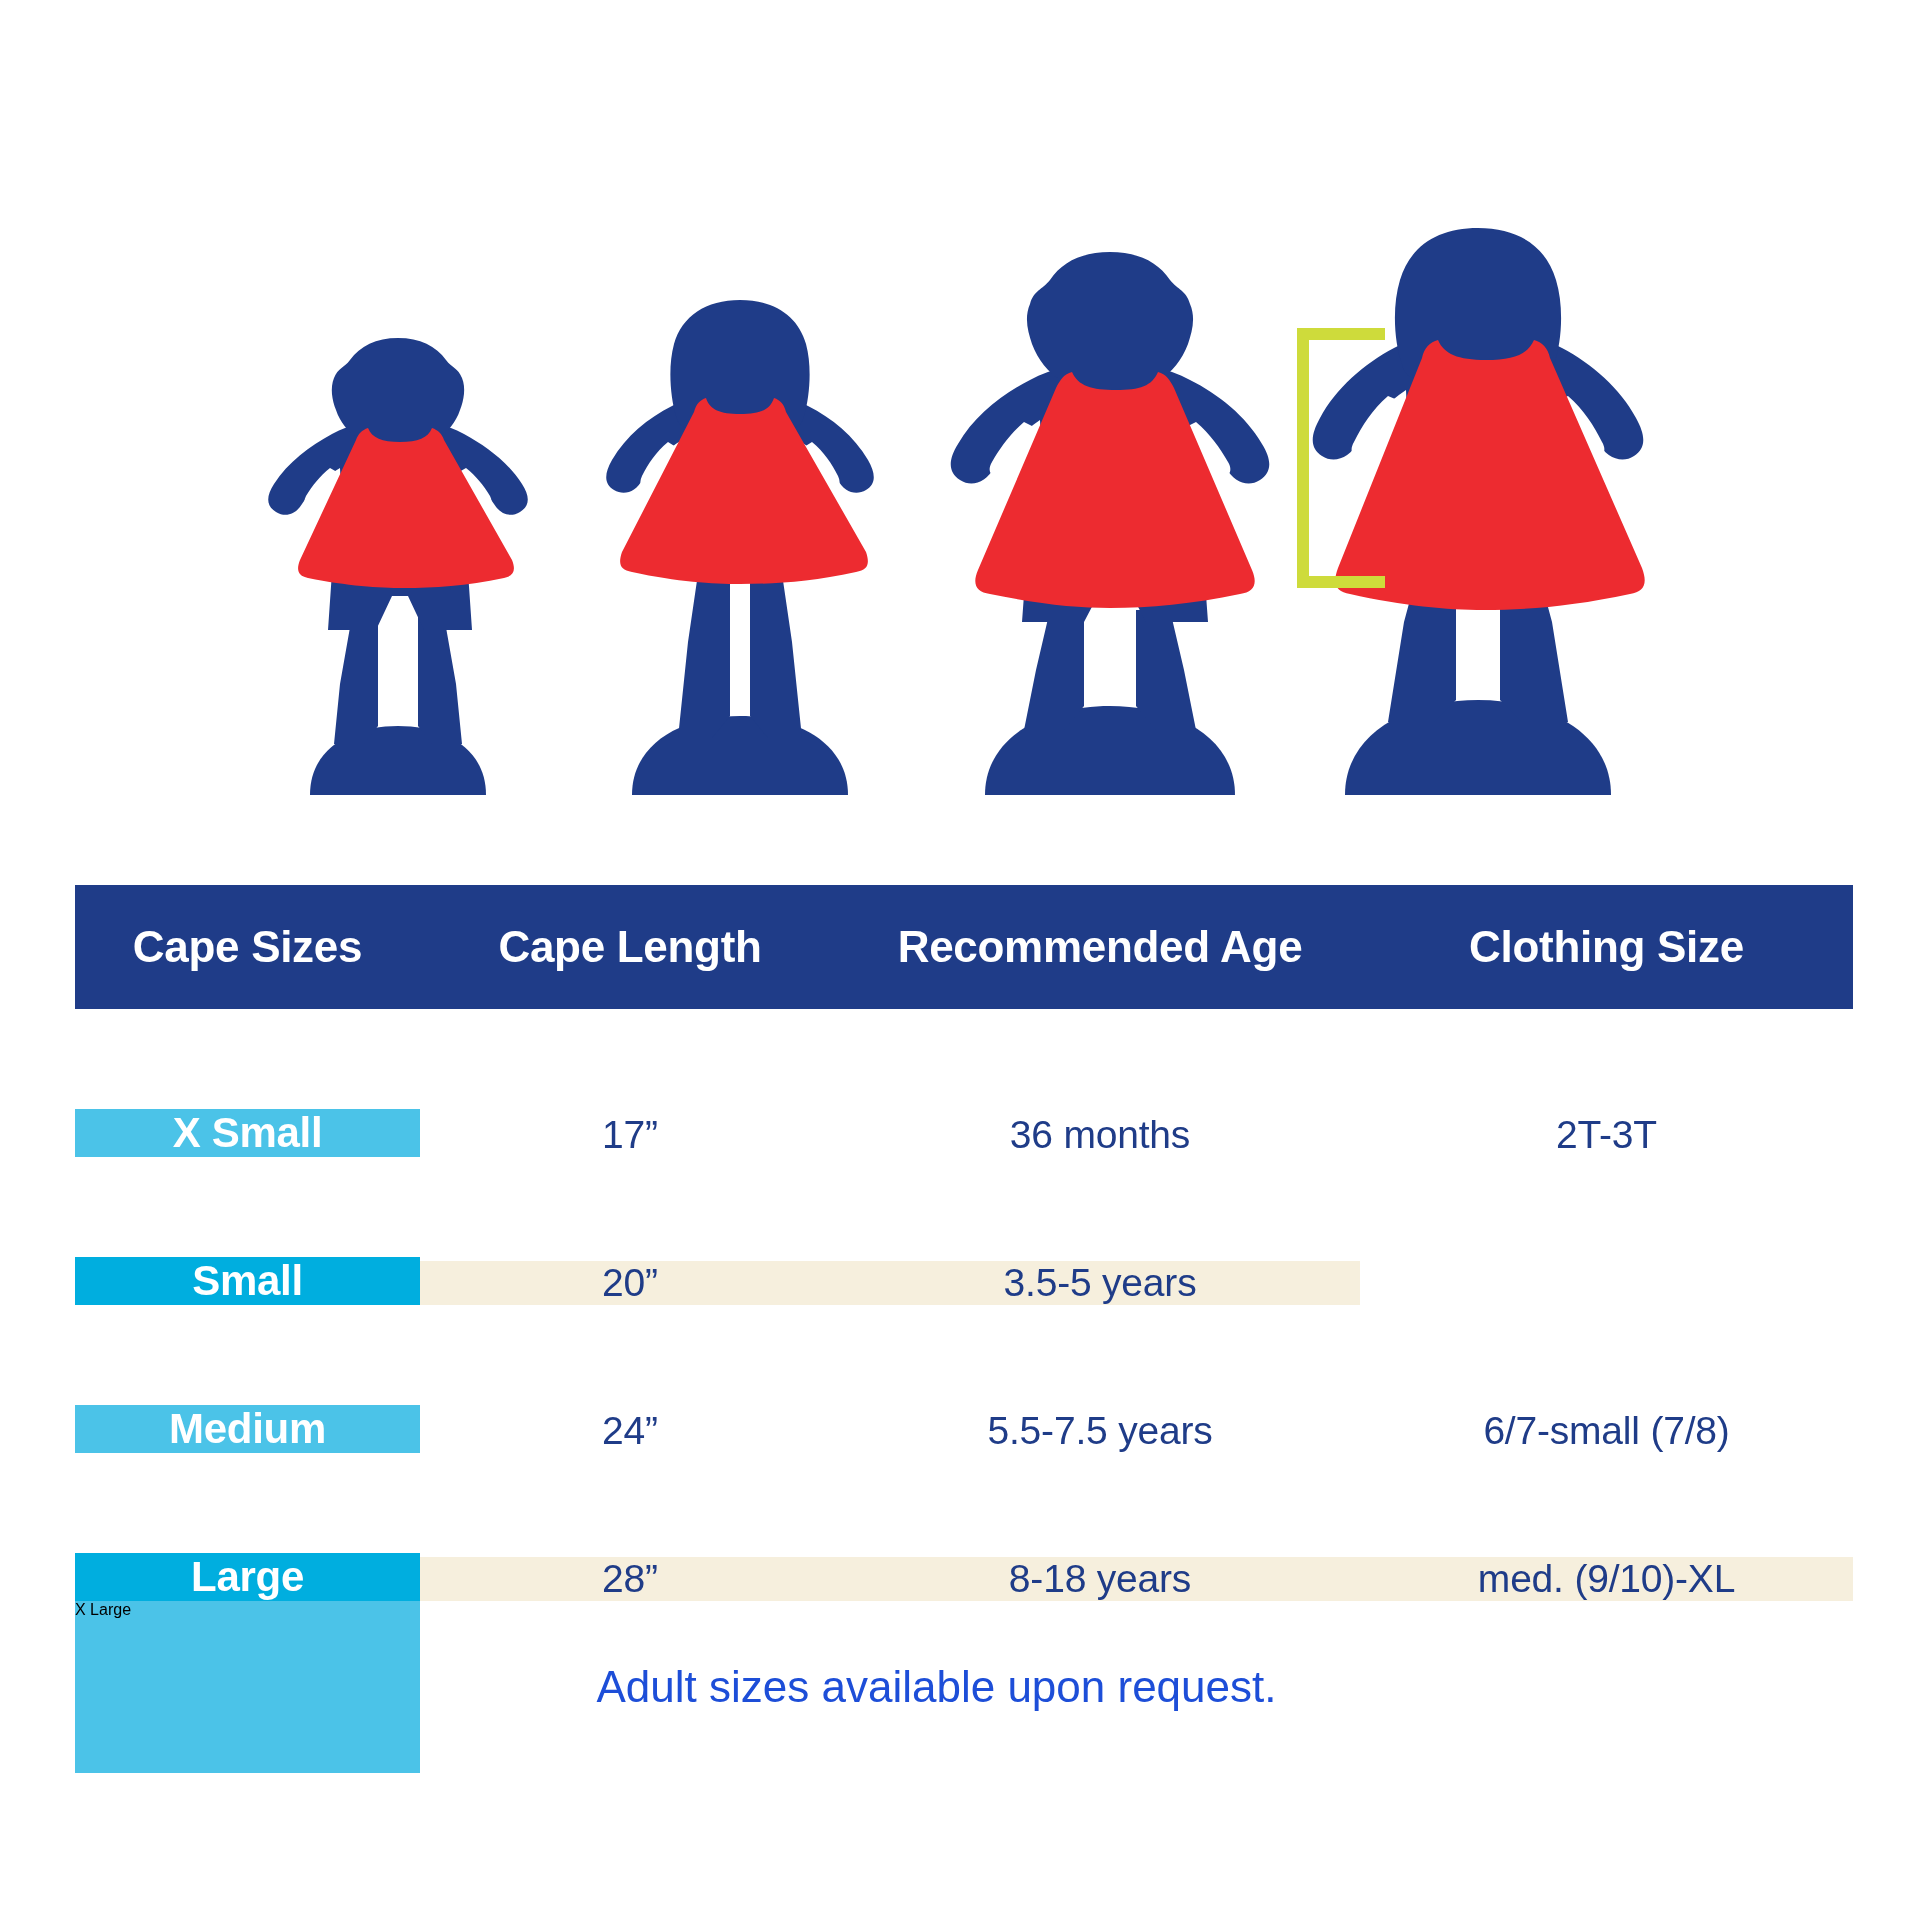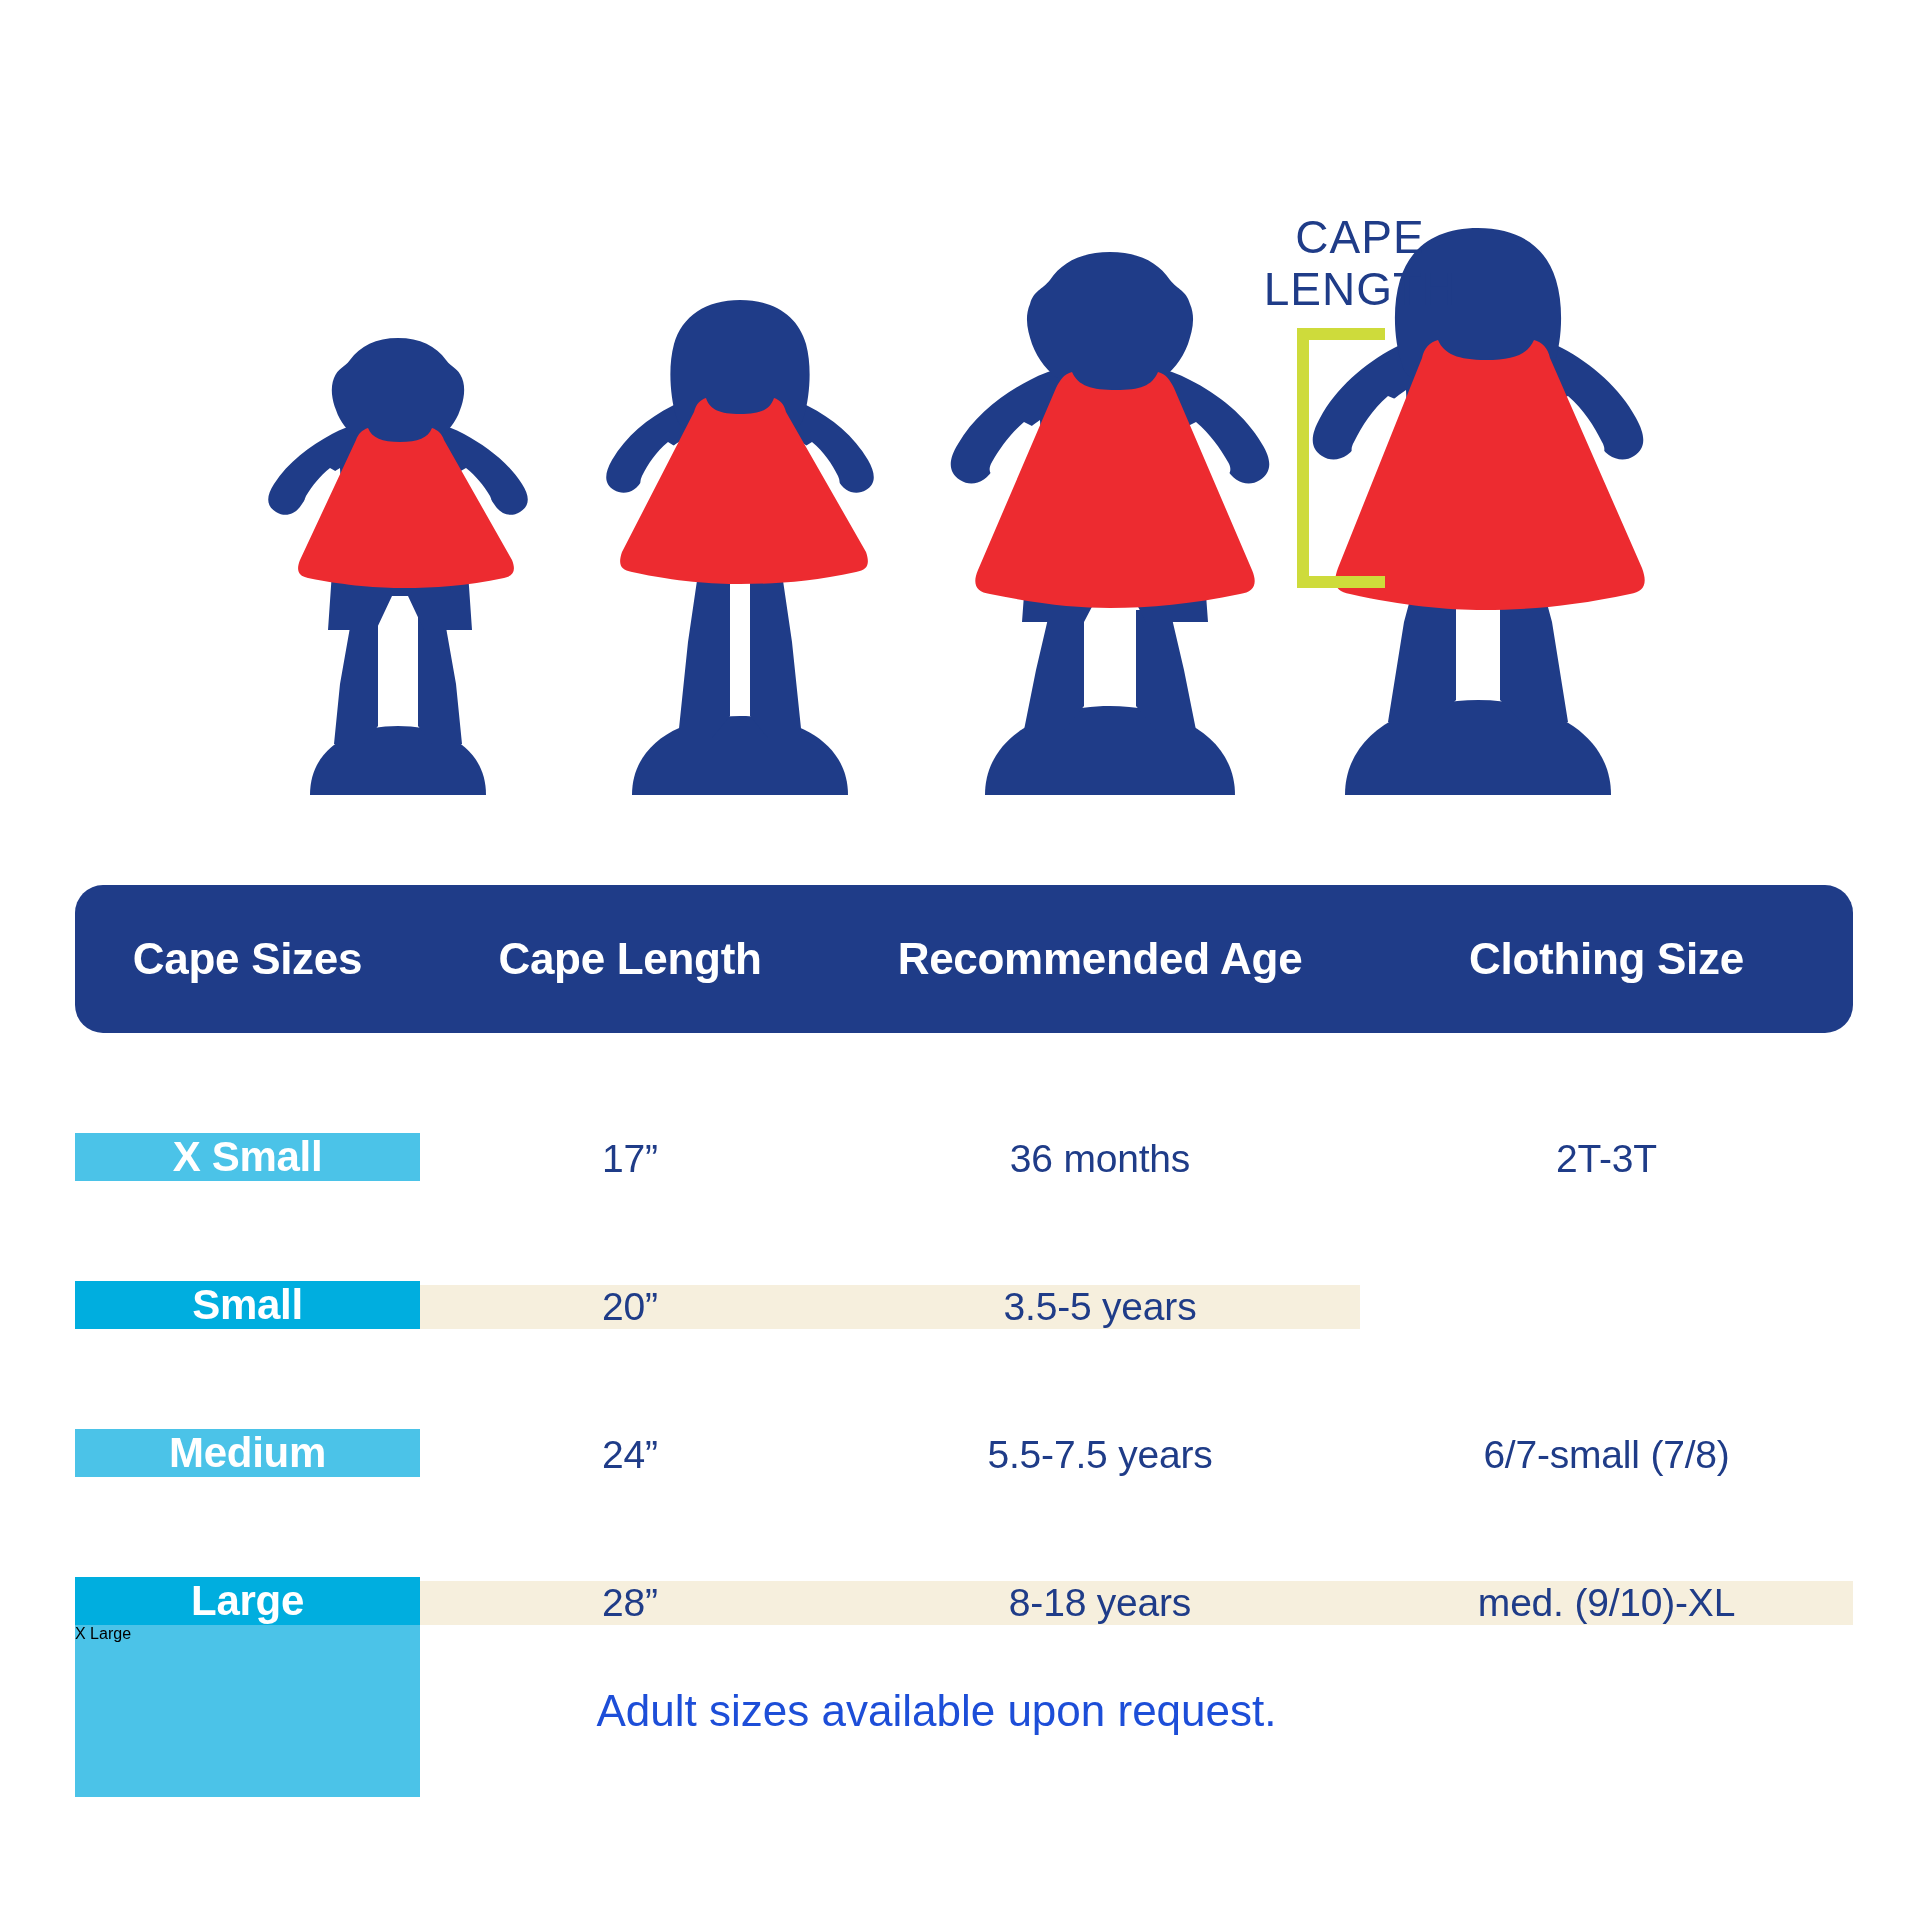--- a/index.html
+++ b/index.html
@@ -24,21 +24,21 @@
   }
 
   
   #table{
     position:absolute;
     left:75px; top:885px;
     width:1778px;
   }
   .trow{display:flex;width:100%;}
 
-  .thead{background:#1F3C88;height:148px;border-radius:28px;}
+  .thead{background:#1F3C88;height:124px;}
   .thead .cell{
     display:flex;align-items:center;justify-content:center;
     color:#ffffff;
     font-size:44px;
     font-weight:bold;
     letter-spacing:-0.3px;
   }
 
   .c0{width:345px;flex:none;}
   .c1{width:420px;flex:none;}
@@ -235,22 +235,20 @@
                c14,-2 18,-10 12,-26
                L1550,358 c-2,-10 -8,-16 -16,-18
                c-6,14 -20,20 -48,20 c-28,0 -42,-6 -48,-20 Z"></path>
     </g>
 
     <g>
       <path fill="none" stroke="#CEDB3B" stroke-width="12" d="M1385,334 H1303 V582 H1385"></path>
     </g>
   </svg>
 
-  <div class="cape-label">CAPE
-LENGTH</div>
 </div>
 
 <div id="table">
 
   <div class="trow thead">
     <div class="cell c0">Cape Sizes</div>
     <div class="cell c1">Cape Length</div>
     <div class="cell c2">Recommended Age</div>
     <div class="cell c3">Clothing Size</div>
   </div>

